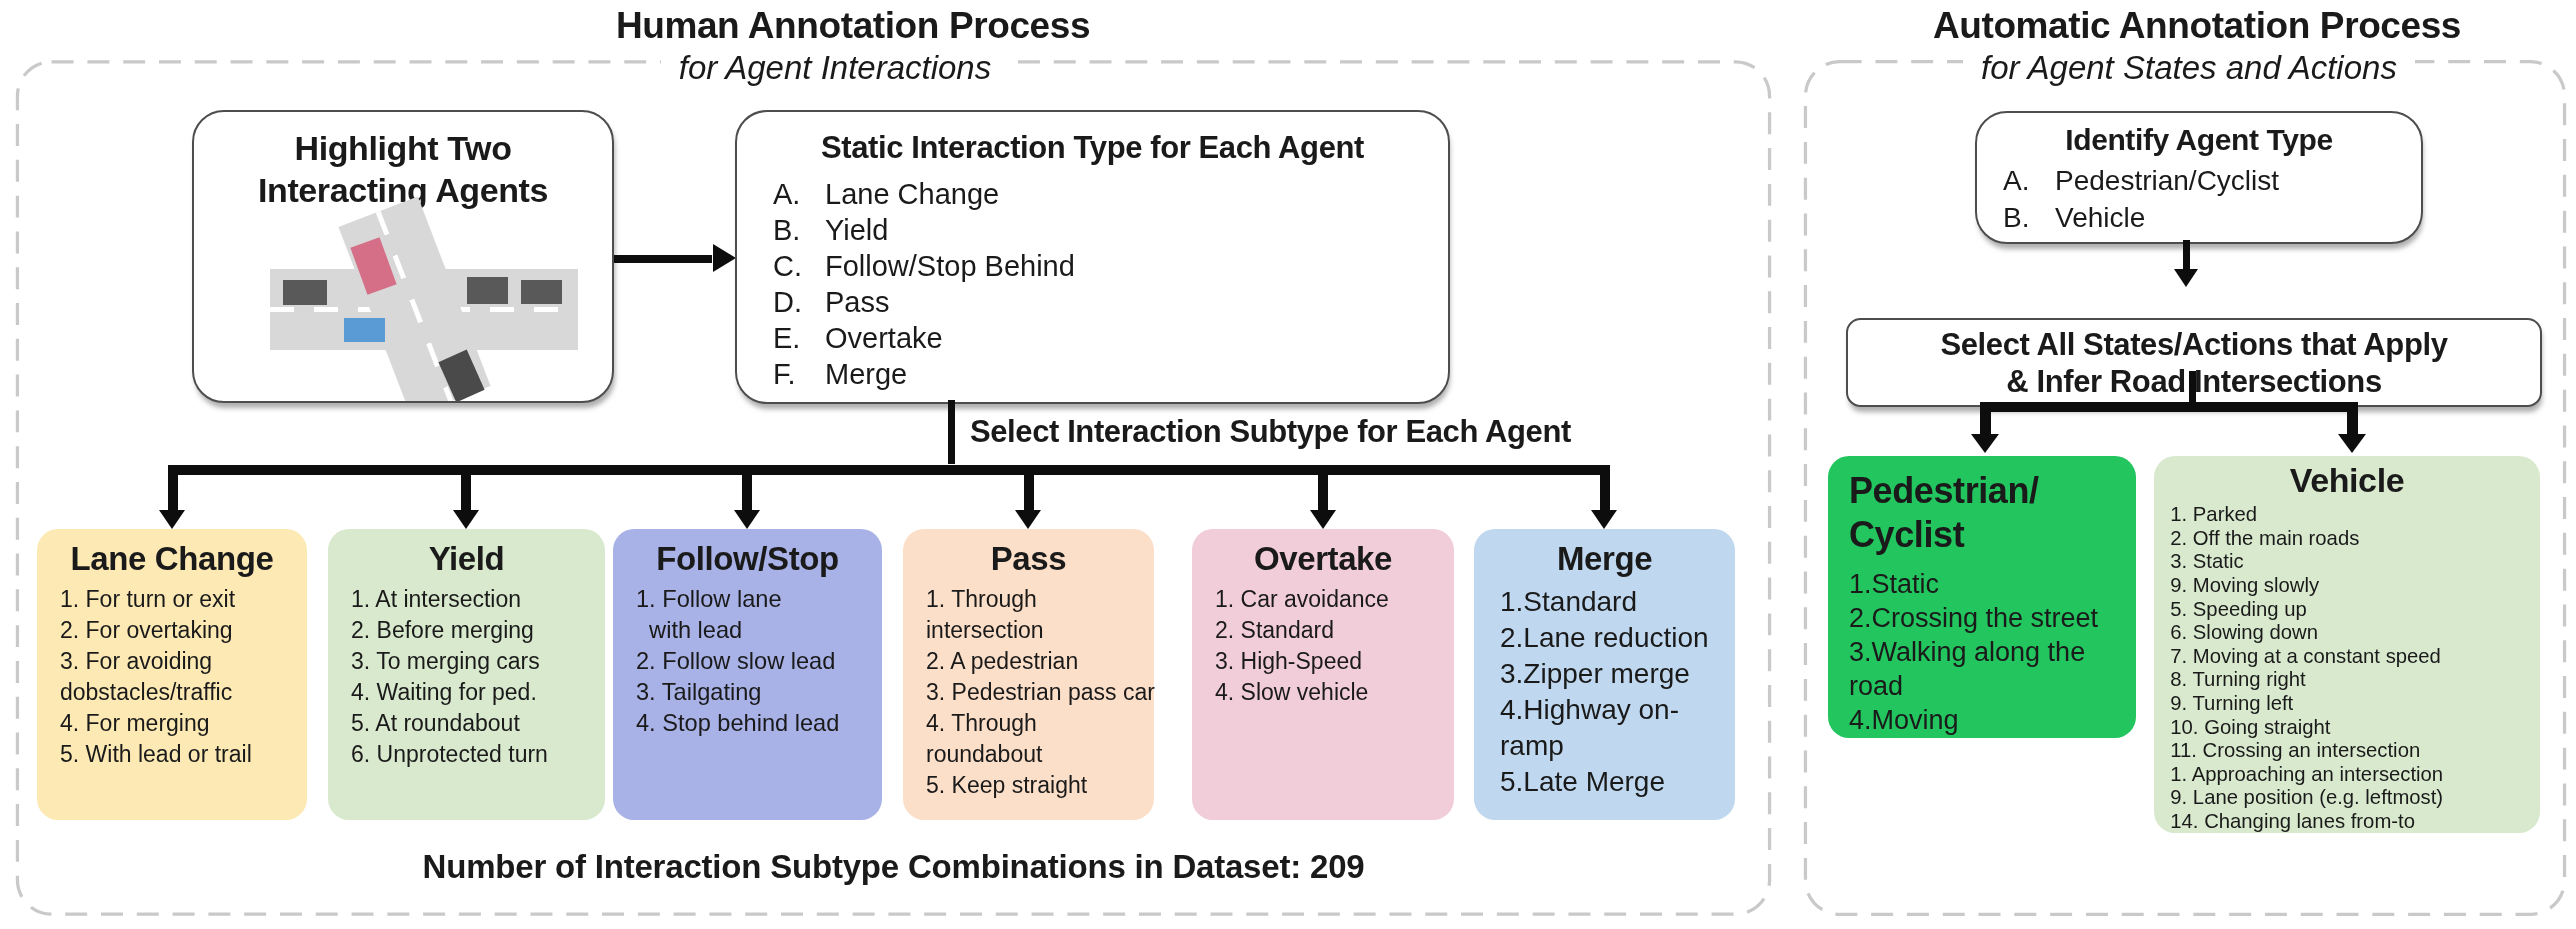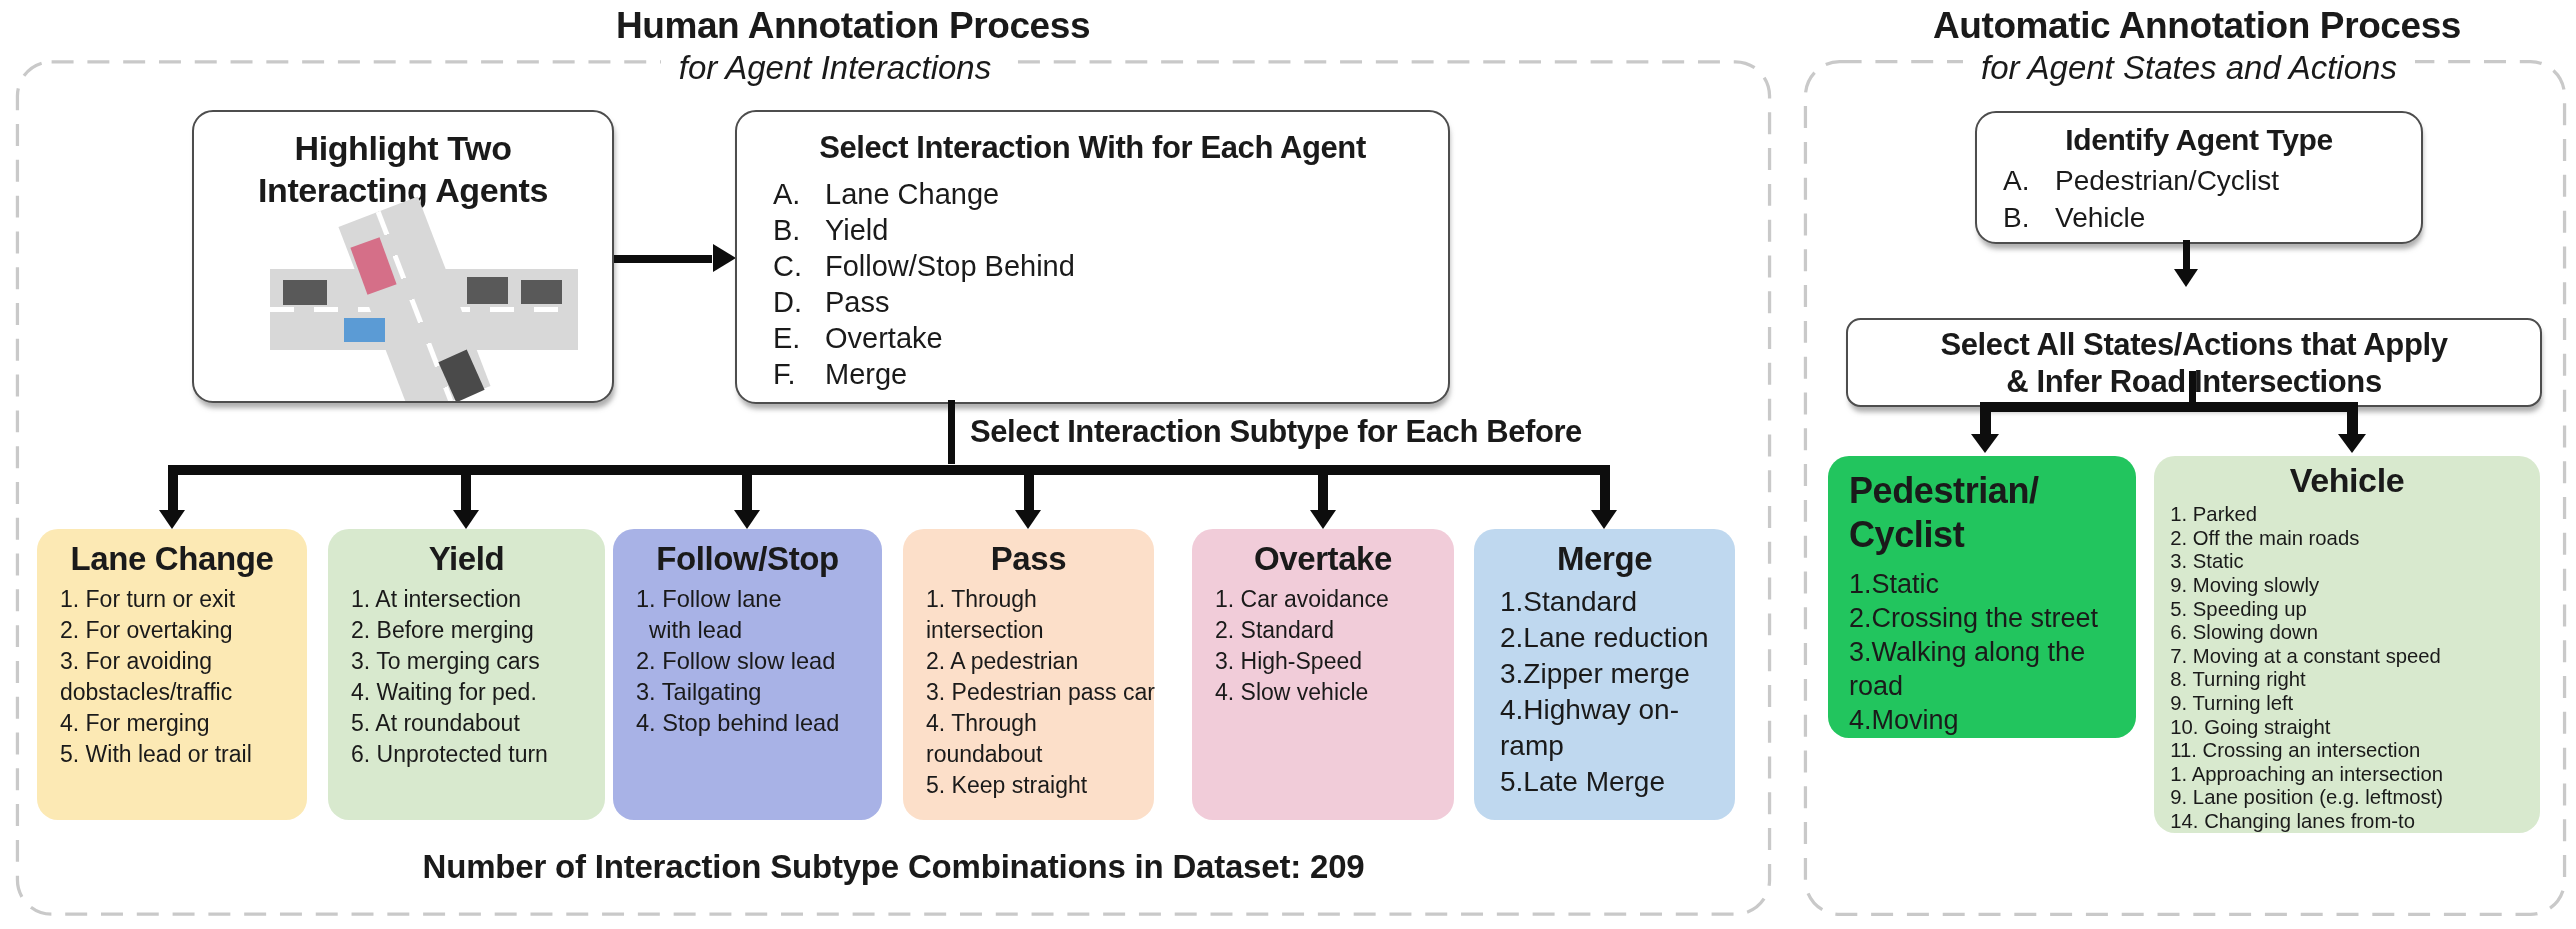--- a/index.html
+++ b/index.html
@@ -3,21 +3,21 @@
 <meta charset="utf-8">
 <style>
   html,body{margin:0;padding:0;background:#ffffff;}
   #canvas{position:relative;width:2576px;height:929px;background:#fff;
           font-family:"Liberation Sans",sans-serif;color:#1a1a1a;overflow:hidden;}
   .abs{position:absolute;}
   svg.panel{position:absolute;z-index:1;}
   .ttl{position:absolute;z-index:3;font-weight:bold;font-size:37px;text-align:center;letter-spacing:-0.4px;}
   .sub{position:absolute;z-index:3;font-style:italic;font-size:33px;text-align:center;}
   .sub span{background:#fff;padding:0 18px;}
-  .procbox{position:absolute;z-index:2;background:#fff;border:2.4px solid #4d4d4d;border-radius:21px;
+  .procbox{position:absolute;z-index:2;background:#fff;border:2.4px solid #4d4d4d;border-radius:32px;
            box-shadow:1.6px 5.7px 5.7px -1.6px rgba(110,110,110,0.55);}
   .procbox .bt{font-weight:bold;text-align:center;white-space:pre-line;letter-spacing:-0.4px;}
   .lrow{display:flex;align-items:baseline;}
   .lrow .lab{flex:0 0 52px;}
   .colorbox{position:absolute;z-index:2;border-radius:21px;}
   .colorbox .ct{font-weight:bold;font-size:33px;text-align:center;padding-top:9.8px;letter-spacing:-0.4px;line-height:39px;}
   .colorbox .items{padding:6.5px 4.9px 0 23px;font-size:23px;line-height:31px;}
   .colorbox .items .item{white-space:pre;}
   .shaft{position:absolute;background:#0d0d0d;z-index:2;}
   .headD{position:absolute;width:0;height:0;z-index:2;
@@ -78,21 +78,21 @@
       <div class="car" style="left: 327px; top: 168px; width: 41px; height: 23.6px; background: rgb(89, 89, 89);"></div>
       <div class="car" style="left: 164px; top: 129px; width: 31px; height: 50px; transform: rotate(-20deg); background: rgb(213, 111, 136);"></div>
       <div class="car" style="left: 252px; top: 242px; width: 31px; height: 44px; transform: rotate(-24deg); background: rgb(74, 74, 74);"></div>
     </div>
   </div>
 
   <div class="shaft" style="left:614px;top:255px;width:98px;height:8.1px;"></div>
   <div class="headR" style="left:713px;top:244px;"></div>
 
   <div class="procbox" style="left:735px;top:110px;width:711px;height:290px;">
-    <div class="bt" style="font-size:31px;padding-top:18px;">Select Interaction With for Each Agent</div>
+    <div class="bt" style="font-size:31px;padding-top:18px;">Static Interaction Type for Each Agent</div>
     <div style="padding:9.8px 0 0 36px;font-size:29px;line-height:36px;">
         <div class="lrow">
         <span class="lab">A.</span>
         <span>Lane Change</span>
       </div>
         <div class="lrow">
         <span class="lab">B.</span>
         <span>Yield</span>
       </div>
         <div class="lrow">
@@ -108,21 +108,21 @@
         <span>Overtake</span>
       </div>
         <div class="lrow">
         <span class="lab">F.</span>
         <span>Merge</span>
       </div>
       </div>
   </div>
 
   <div class="shaft" style="left:948px;top:400px;width:6.5px;height:64px;"></div>
-  <div class="biglabel" style="left:970px;top:414px;">Select Interaction Subtype for Each Before</div>
+  <div class="biglabel" style="left:970px;top:414px;">Select Interaction Subtype for Each Agent</div>
   <div class="shaft" style="left:168px;top:465px;width:1442px;height:9.8px;"></div>
 
   <div class="shaft" style="left:168px;top:474px;width:9.8px;height:36px;"></div>
   <div class="headD" style="left:159px;top:510px;"></div>
   <div class="shaft" style="left:461px;top:474px;width:9.8px;height:36px;"></div>
   <div class="headD" style="left:453px;top:510px;"></div>
   <div class="shaft" style="left:742px;top:474px;width:9.8px;height:36px;"></div>
   <div class="headD" style="left:734px;top:510px;"></div>
   <div class="shaft" style="left:1024px;top:474px;width:9.8px;height:36px;"></div>
   <div class="headD" style="left:1015px;top:510px;"></div>

